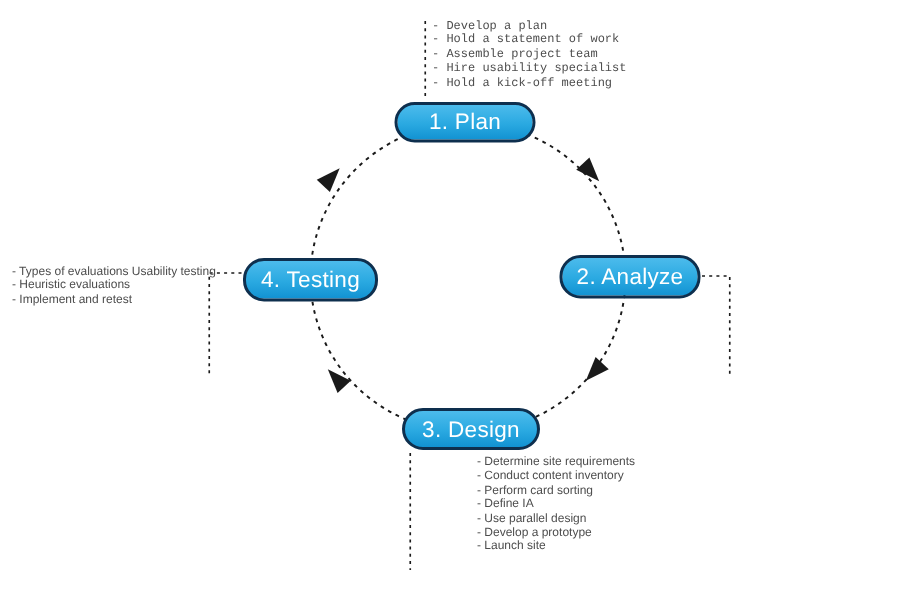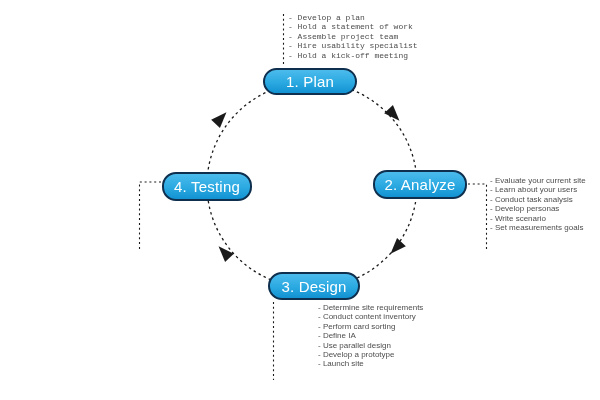--- a/index.html
+++ b/index.html
@@ -104,31 +104,28 @@
   <div class="node node-design">3. Design</div>
   <div class="node node-testing">4. Testing</div>
 
   <div class="tasks tasks-plan">
       <div class="task-line">- Develop a plan</div>
       <div class="task-line">- Hold a statement of work</div>
       <div class="task-line">- Assemble project team</div>
       <div class="task-line">- Hire usability specialist</div>
       <div class="task-line">- Hold a kick-off meeting</div>
     </div>
-  <div class="tasks tasks-analyze">
-      <div class="task-line">- Evaluate your current site</div>
-      <div class="task-line">- Learn about your users</div>
-      <div class="task-line">- Conduct task analysis</div>
-      <div class="task-line">- Develop personas</div>
-      <div class="task-line">- Write scenario</div>
-      <div class="task-line">- Set measurements goals</div>
-    </div>
   <div class="tasks tasks-design">
       <div class="task-line">- Determine site requirements</div>
       <div class="task-line">- Conduct content inventory</div>
       <div class="task-line">- Perform card sorting</div>
       <div class="task-line">- Define IA</div>
       <div class="task-line">- Use parallel design</div>
       <div class="task-line">- Develop a prototype</div>
       <div class="task-line">- Launch site</div>
     </div>
+  <div class="tasks tasks-testing">
+      <div class="task-line">- Types of evaluations Usability testing</div>
+      <div class="task-line">- Heuristic evaluations</div>
+      <div class="task-line">- Implement and retest</div>
+    </div>
 
 </div>
 
 </body></html>

